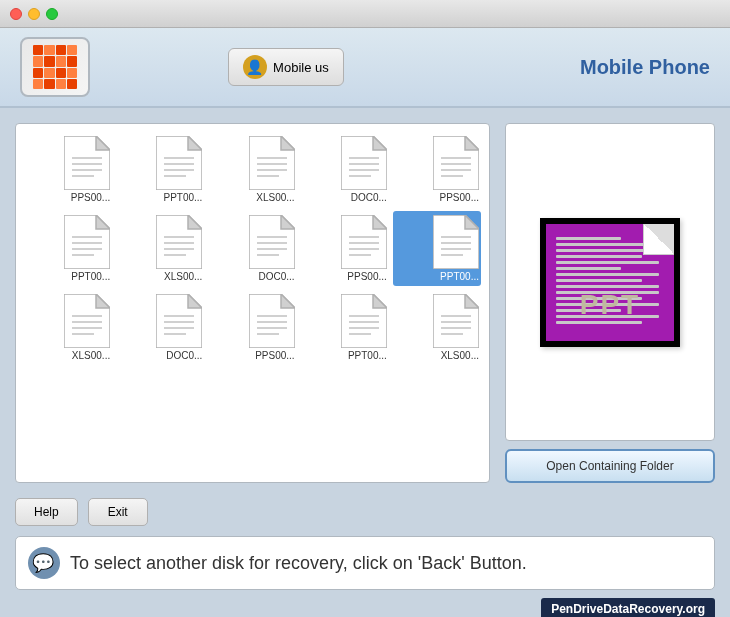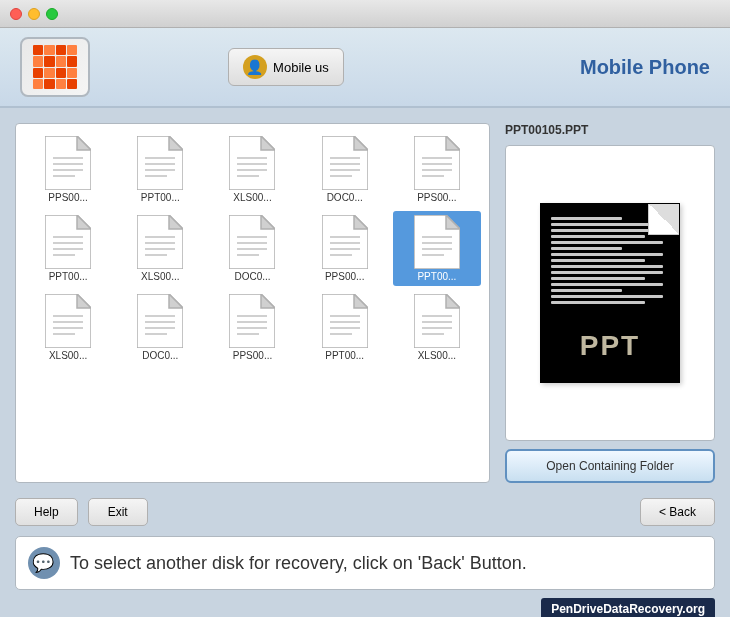--- a/index.html
+++ b/index.html
@@ -131,21 +131,21 @@
       padding: 8px;
     }
     .file-grid {
       display: grid;
       grid-template-columns: repeat(5, 1fr);
       gap: 4px;
     }
     .file-item {
       display: flex;
       flex-direction: column;
-      align-items: center;
+      align-items: flex-end;
       padding: 4px 2px;
       cursor: pointer;
       border-radius: 3px;
     }
     .file-item.selected {
       background: #5599dd;
     }
     .file-item.selected .file-label {
       color: white;
     }
@@ -186,23 +186,23 @@
       background: white;
       border: 1px solid #b0b8c0;
       border-radius: 4px;
       display: flex;
       align-items: center;
       justify-content: center;
       overflow: hidden;
     }
     .preview-doc {
       width: 140px;
-      height: 180px;
-      background: #000000;
-      border: 1px solid #000000;
+      height: 129px;
+      background: #a21caf;
+      border: 6px solid #000000;
       position: relative;
       box-shadow: 2px 2px 5px rgba(0,0,0,0.2);
     }
     .preview-doc::before {
       content: '';
       position: absolute;
       top: 0;
       right: 0;
       width: 30px;
       height: 30px;
@@ -563,21 +563,20 @@
       <line x1="8" y1="34" x2="38" y2="34" stroke="#c0c0c0" stroke-width="1.5"></line>
       <line x1="8" y1="40" x2="30" y2="40" stroke="#c0c0c0" stroke-width="1.5"></line>
     </svg>
   </div>
           <div class="file-label">XLS00...</div>
         </div>
       </div>
   </div>
 
   <div class="preview-panel">
-    <div class="preview-filename">PPT00105.PPT</div>
     <div class="preview-box">
       <div class="preview-doc">
         <div class="preview-lines">
           <div class="preview-line short"></div>
           <div class="preview-line long"></div>
           <div class="preview-line long"></div>
           <div class="preview-line medium"></div>
           <div class="preview-line long"></div>
           <div class="preview-line short"></div>
           <div class="preview-line long"></div>
@@ -595,21 +594,20 @@
     </div>
     <button class="open-folder-btn">Open Containing Folder</button>
   </div>
 
 </div>
 
 <div class="bottom-controls">
   <button class="nav-btn">Help</button>
   <button class="nav-btn">Exit</button>
   <div class="spacer"></div>
-  <button class="nav-btn-right">&lt; Back</button>
 </div>
 
 <div class="info-bar">
   <div class="info-icon">💬</div>
   <span class="info-text">To select another disk for recovery, click on 'Back' Button.</span>
 </div>
 
 <div class="footer-watermark">
   <div class="watermark-box">PenDriveDataRecovery.org</div>
 </div>

